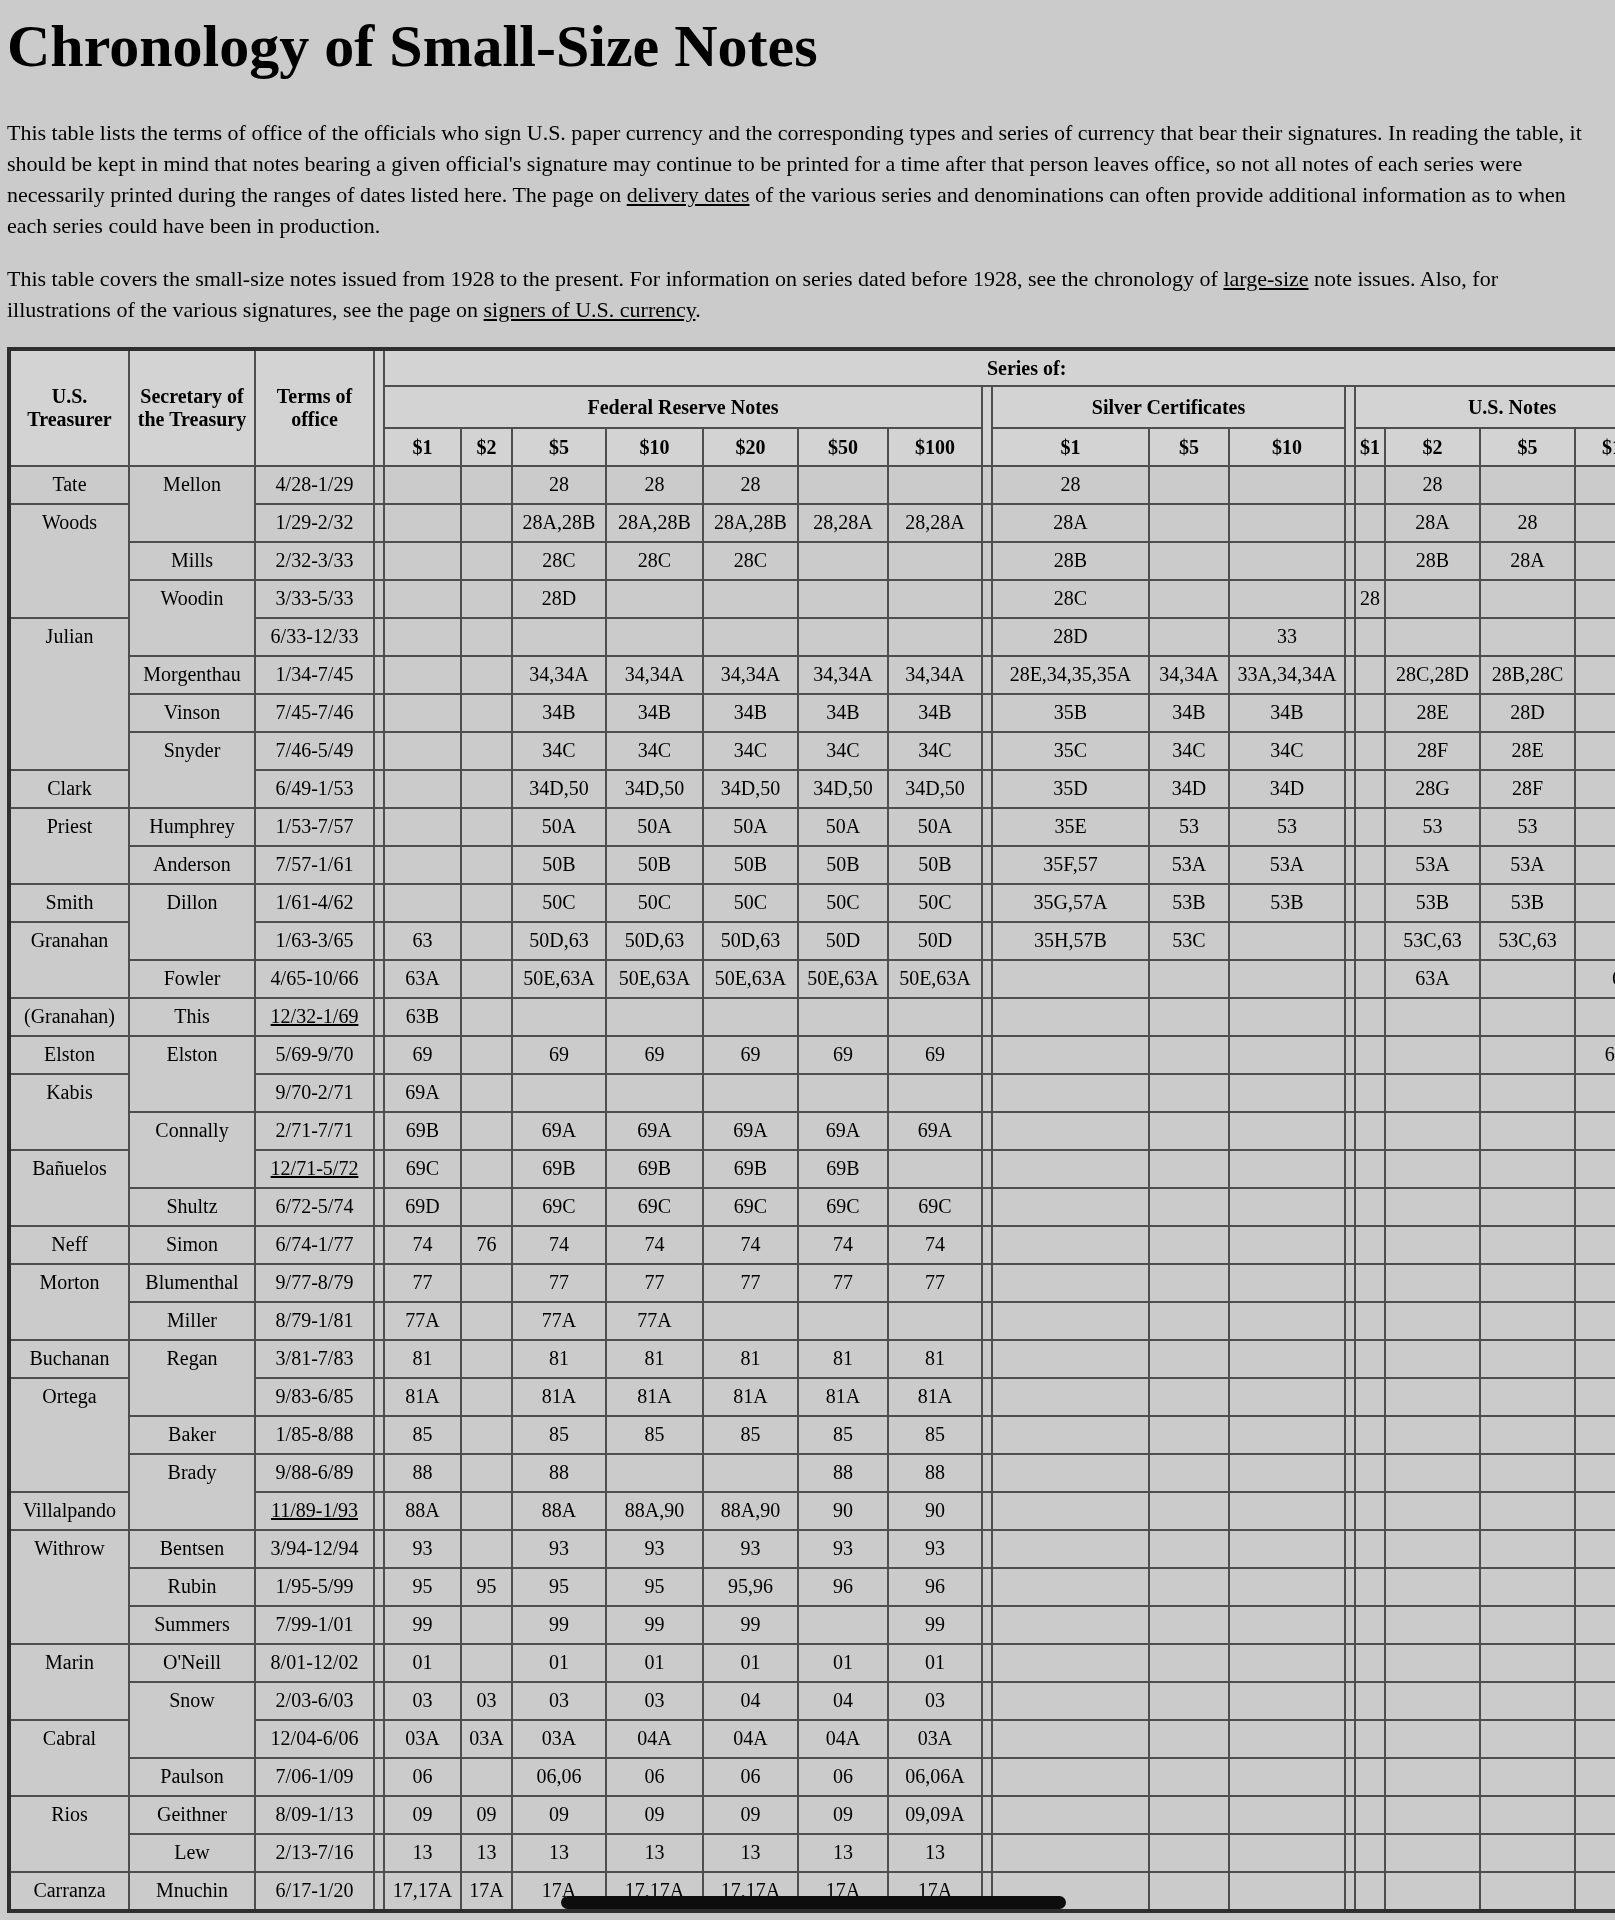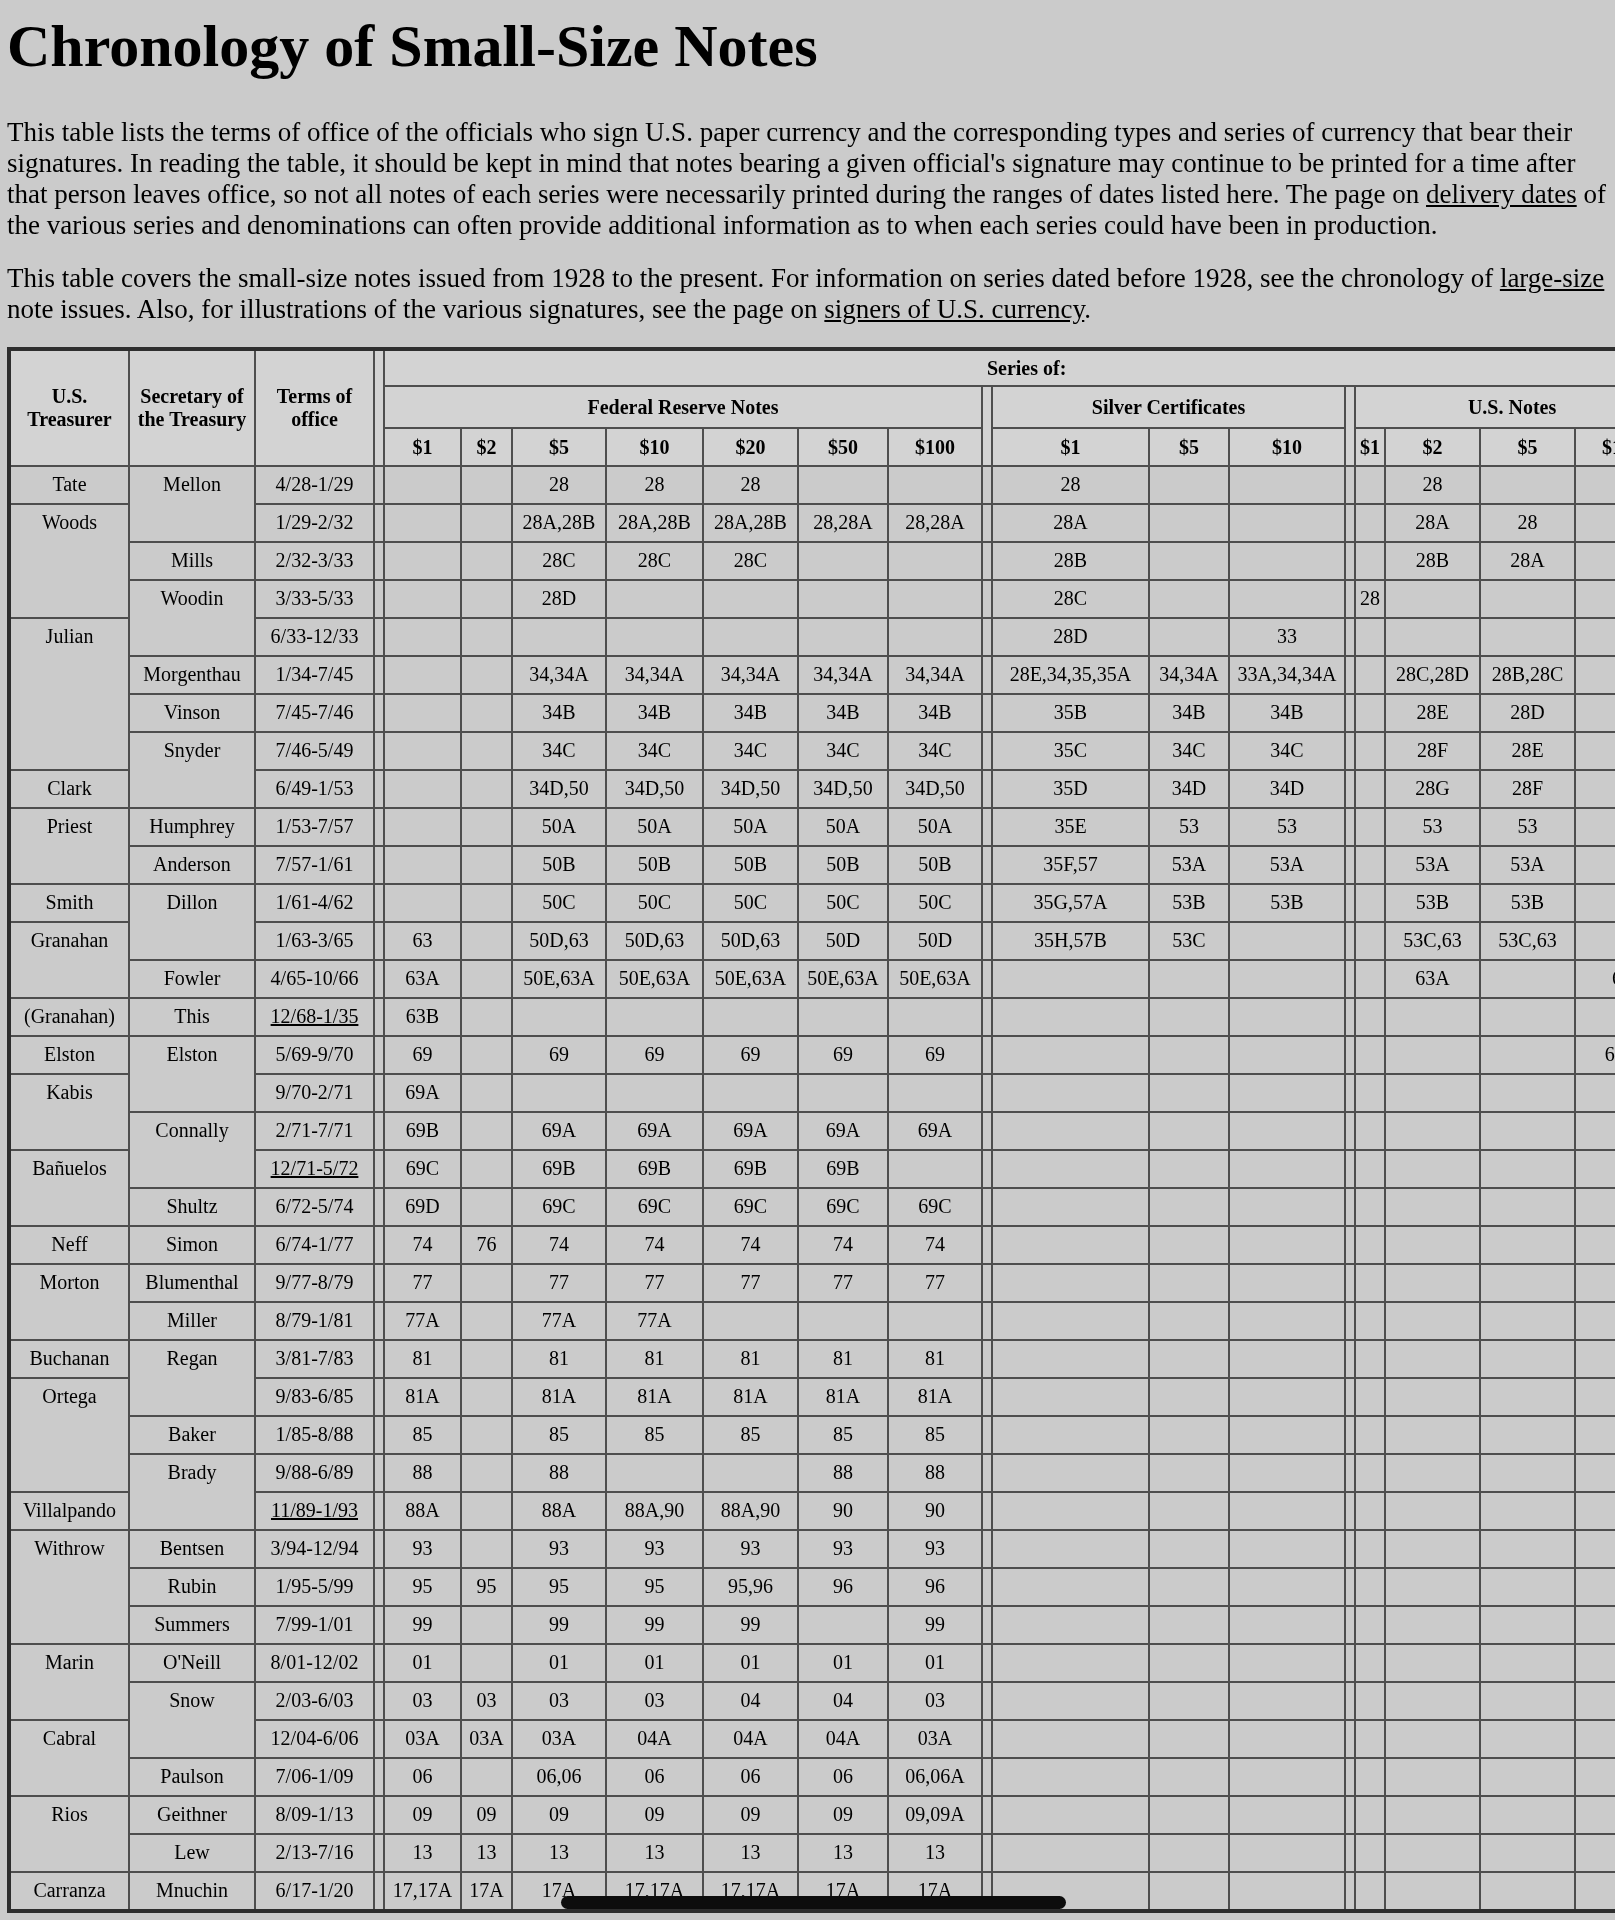--- a/index.html
+++ b/index.html
@@ -10,21 +10,21 @@
   body{
     width:1615px;height:1920px;overflow:hidden;position:relative;
     background:var(--page-bg);color:var(--txt);
     font-family:"Liberation Serif",serif;
   }
   .content{padding:0 7px;}
   h1{
     font-size:60px;font-weight:bold;margin:12px 0 36px 0;letter-spacing:0px;
   }
   p.intro{
-    font-size:27px;line-height:31px;margin:0 0 22px 0;max-width:1600px;font-family:Liberation Serif, serif;
+    font-size:22px;line-height:31px;margin:0 0 22px 0;max-width:1600px;font-family:Liberation Serif, serif;
   }
   p.intro a, a.term-link{
     color:var(--txt);text-decoration:underline;cursor:pointer;
   }
   table.chron{
     table-layout:fixed;width:1661px;border-collapse:collapse;
     border:4px solid var(--outer);margin-top:10px;
   }
   table.chron th, table.chron td{
     border:2px solid var(--border);
@@ -407,21 +407,21 @@
           <td></td>
           <td class="sp"></td>
           <td></td>
           <td>63A</td>
           <td></td>
           <td>66</td>
         </tr>
         <tr>
           <td>(Granahan)</td>
           <td>This</td>
-          <td><a class="term-link" href="#">12/68-1/35</a></td>
+          <td><a class="term-link" href="#">12/32-1/69</a></td>
           <td class="sp"></td>
           <td>63B</td>
           <td></td>
           <td></td>
           <td></td>
           <td></td>
           <td></td>
           <td></td>
           <td class="sp"></td>
           <td></td>

